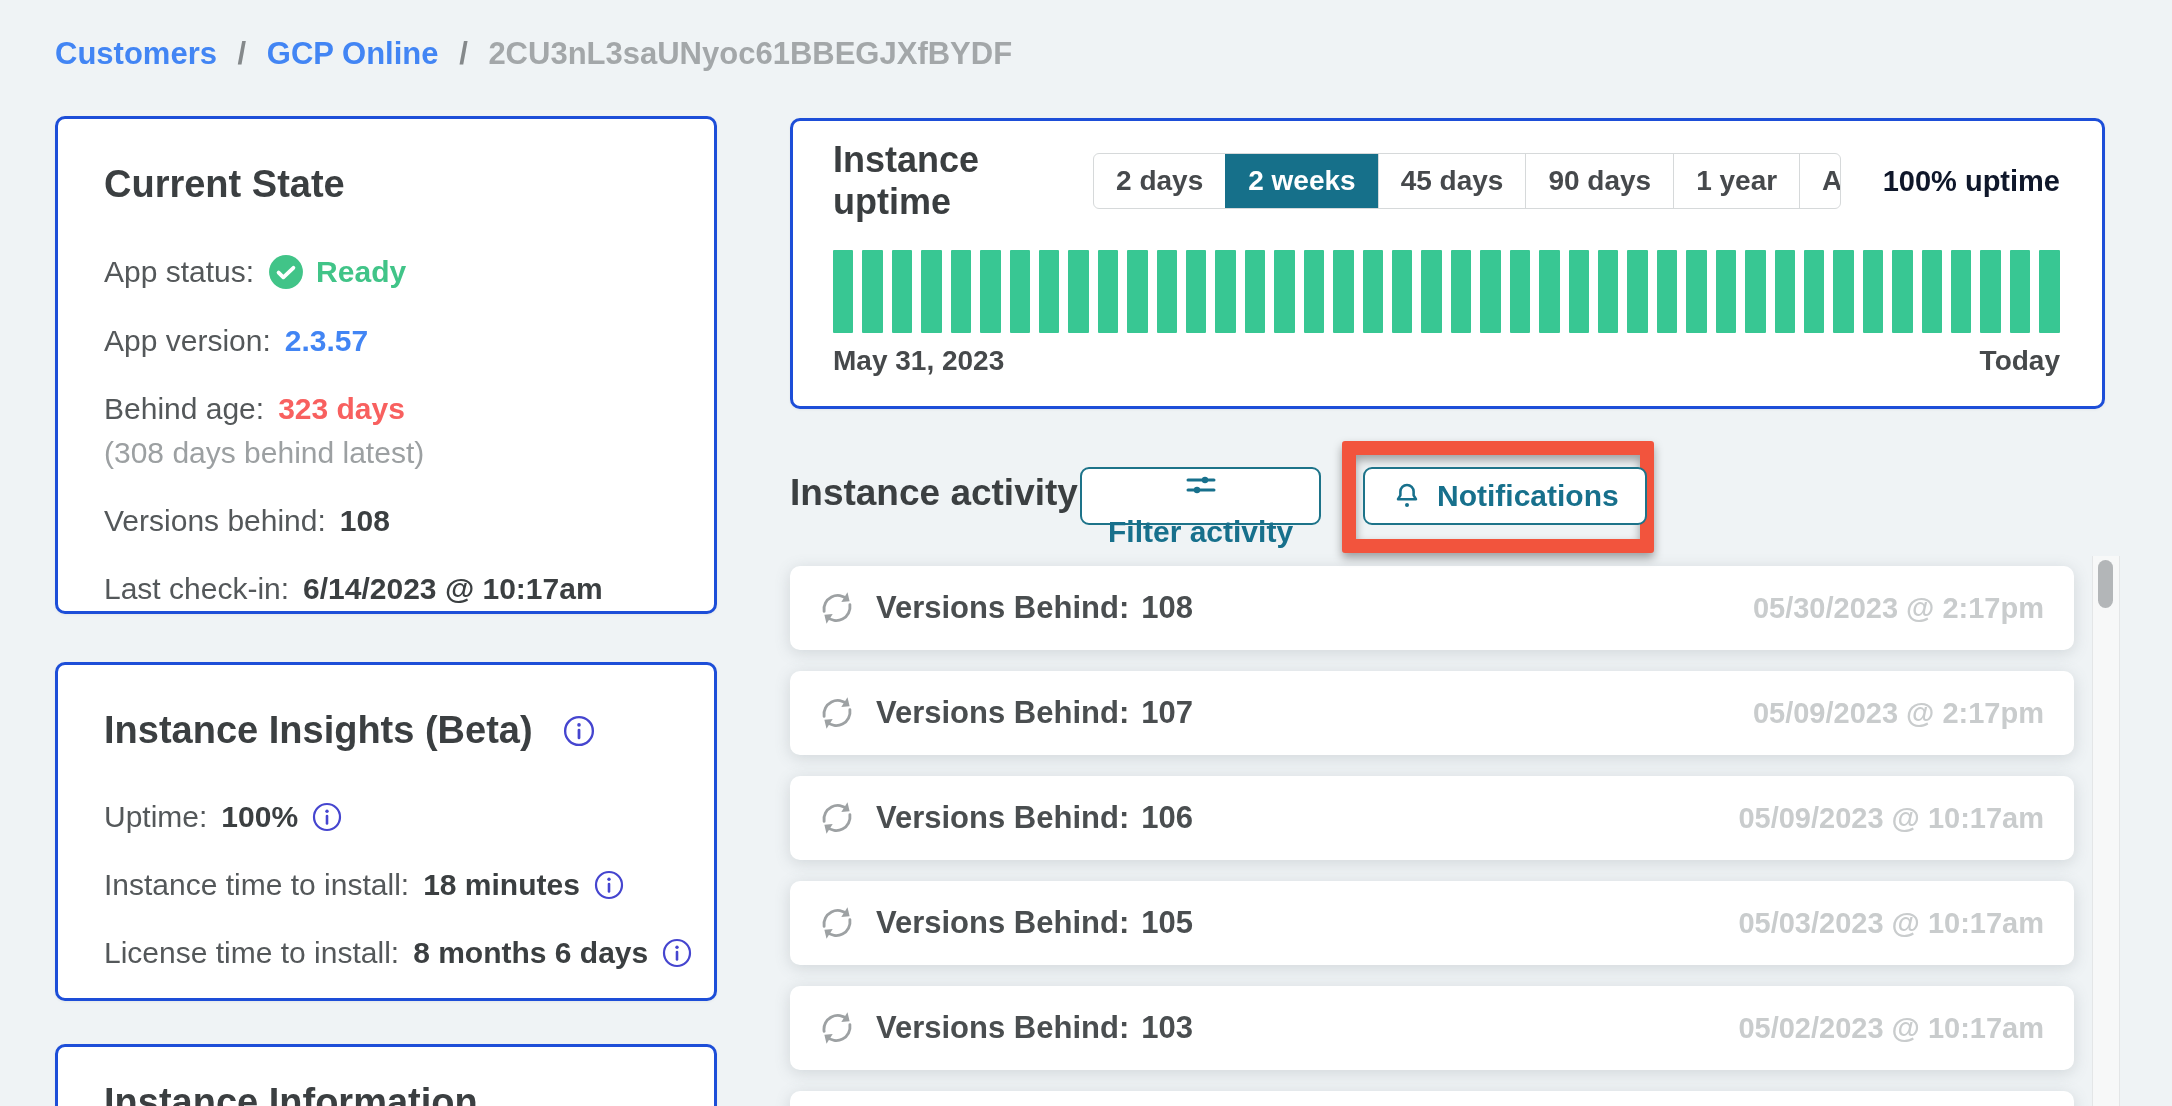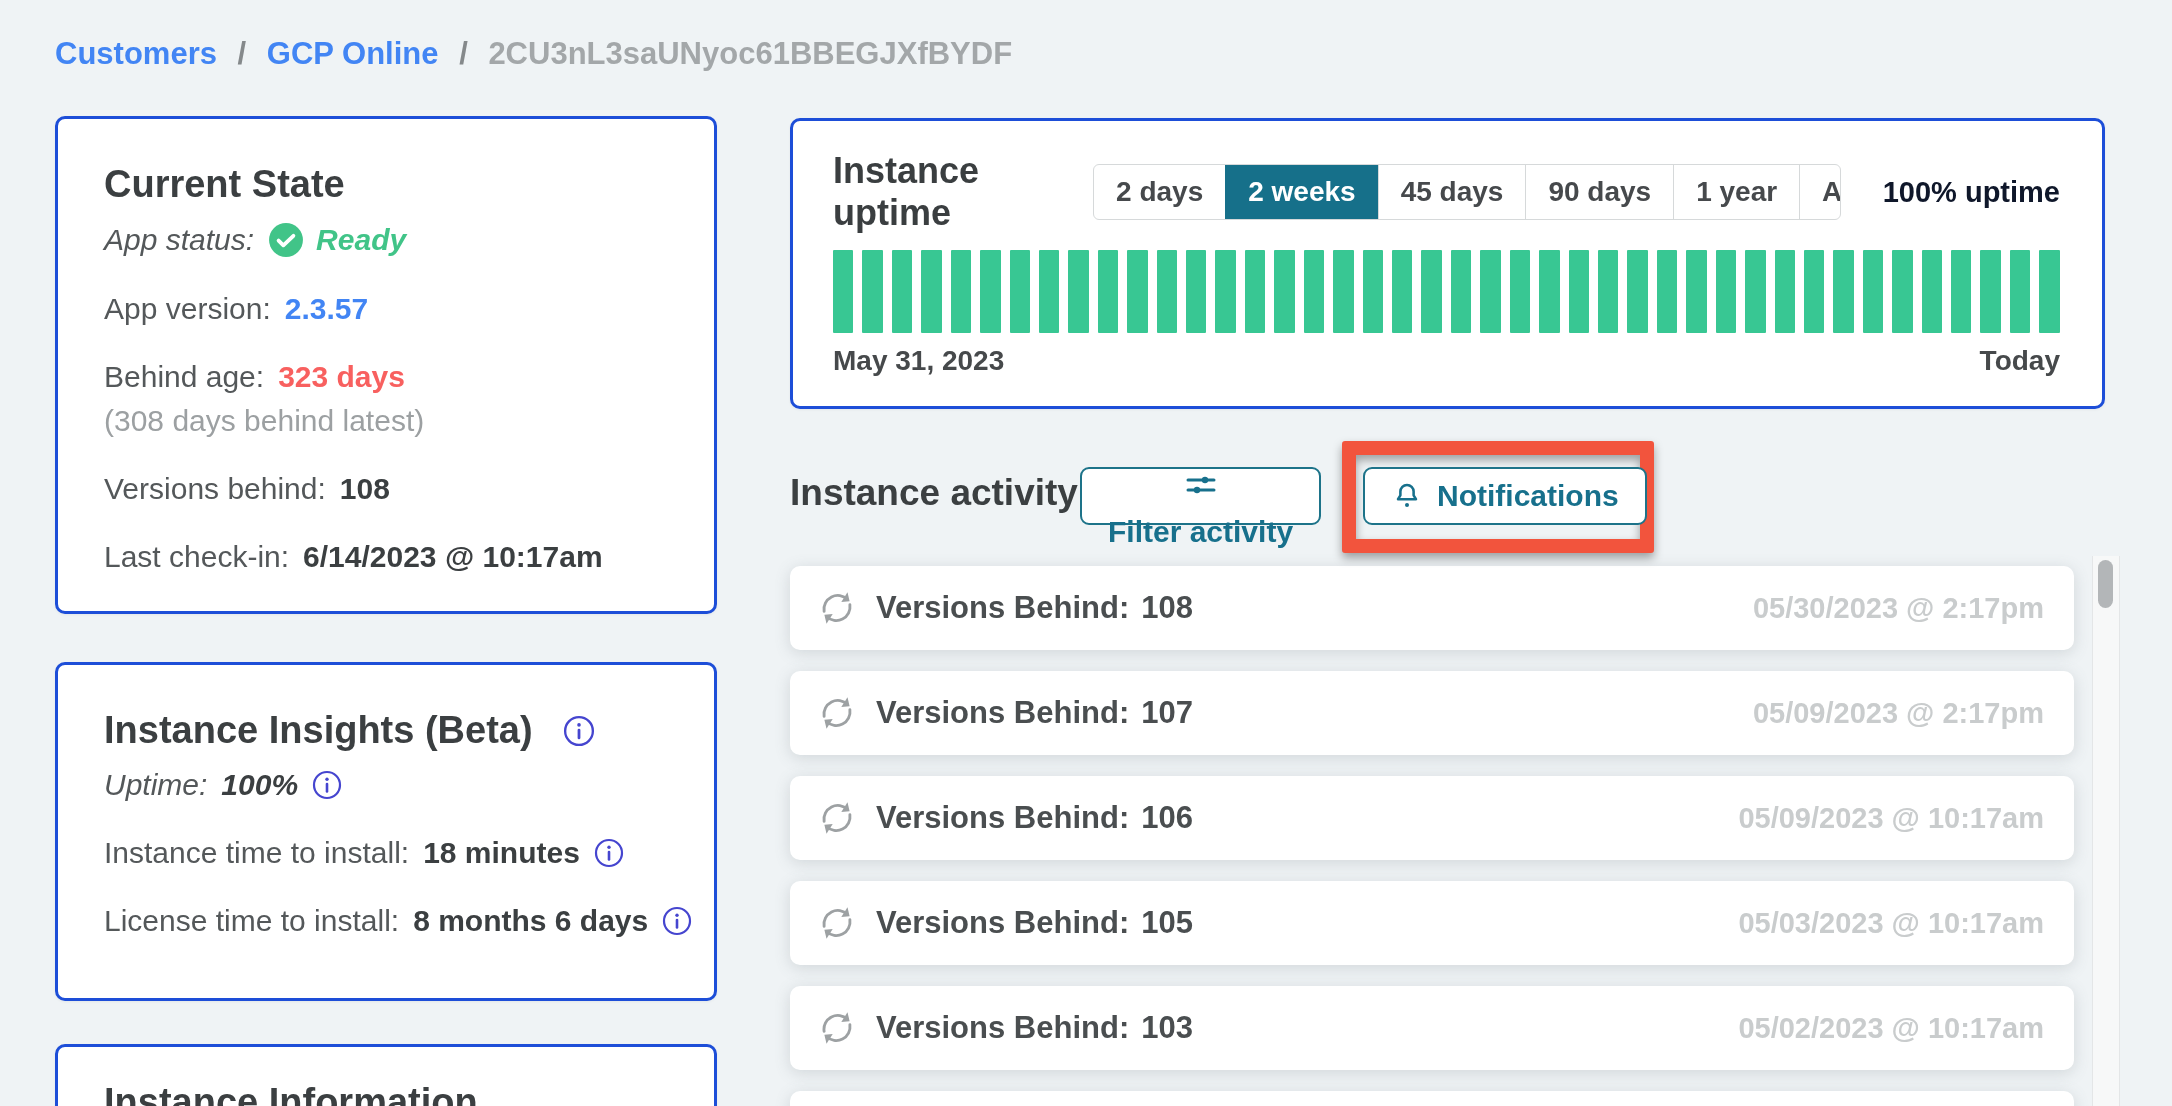--- a/index.html
+++ b/index.html
@@ -15,34 +15,34 @@
   
   .card{position:absolute;background:#fff;border:3px solid #1d4ed8;border-radius:10px;
         box-shadow:0 1px 3px rgba(0,0,0,.05);box-sizing:border-box;padding:44px 46px;}
   .card h2{margin:0;font-size:38px;font-weight:700;color:#3b3f41;display:flex;align-items:center;gap:16px;}
 
   #card-current{left:55px;top:116px;width:662px;height:498px;}
   #card-insights{left:55px;top:662px;width:662px;height:339px;}
   #card-info{left:55px;top:1044px;width:662px;height:180px;padding-top:34px;}
 
   .stat-line{display:flex;align-items:center;font-size:30px;color:#54585a;margin-top:34px;white-space:nowrap;}
-  .stat-line.first{margin-top:16px;font-style:italic;}
+  .stat-line.first{margin-top:48px;}
   .stat-label{margin-right:14px;}
   .stat-value{font-weight:700;color:#3b3f41;}
   .stat-value.blue{color:#4285f4;text-align:right;}
   .stat-value.red{color:#f8605f;}
   .stat-value.green{color:#41c488;}
   .stat-note{font-size:30px;color:#9ca0a2;margin-top:10px;}
   .icon{display:inline-flex;align-items:center;}
   .check-icon{margin-right:12px;}
   .info-icon{margin-left:14px;cursor:pointer;}
 
   
   #card-uptime{left:790px;top:118px;width:1315px;height:291px;padding:0;}
-  .uptime-header{position:absolute;left:40px;right:42px;top:39px;height:64px;display:flex;align-items:center;}
+  .uptime-header{position:absolute;left:40px;right:42px;top:28px;height:64px;display:flex;align-items:center;}
   .uptime-title{font-size:36px;font-weight:700;color:#3a3e40;}
   .range-group{margin-left:auto;display:inline-flex;border:1px solid #d6d9da;border-radius:6px;background:#fff;overflow:hidden;}
   .range-btn{padding:0 22px;height:54px;line-height:54px;font-size:28px;font-weight:700;color:#46494c;
              border-left:1px solid #d6d9da;cursor:pointer;white-space:nowrap;}
   .range-btn:first-child{border-left:none;}
   .range-btn.selected{background:#16708a;color:#fff;border-left-color:#16708a;}
   .uptime-summary{font-size:29px;font-weight:700;color:#0f172a;margin-left:42px;white-space:nowrap;}
   .uptime-bars{position:absolute;left:40px;right:42px;top:129px;height:83px;display:flex;gap:9px;}
   .bar{flex:1;border-radius:1px;}
   .uptime-axis{position:absolute;left:40px;right:42px;top:224px;display:flex;justify-content:space-between;

